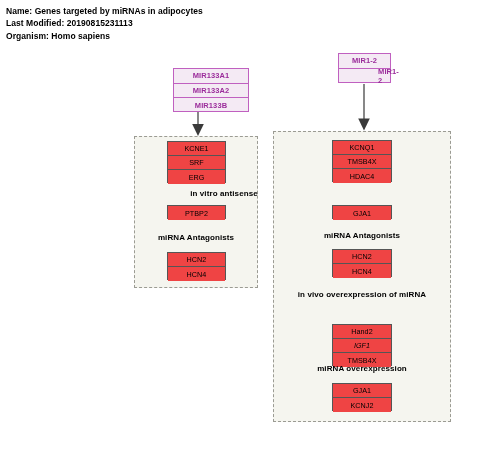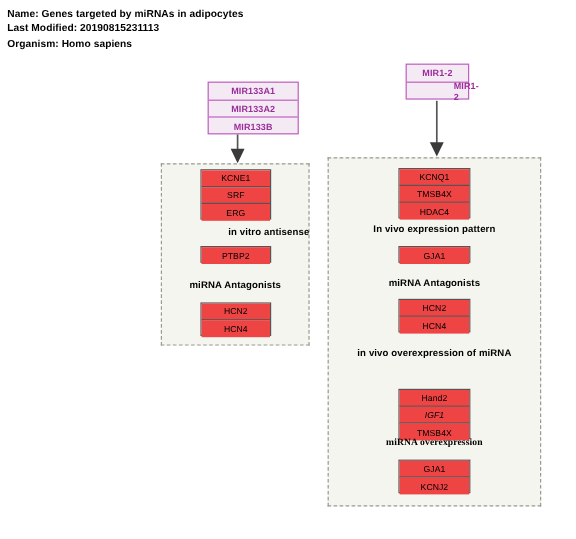--- a/index.html
+++ b/index.html
@@ -165,38 +165,37 @@
   </div>
 
   <div class="compartment" style="left:273px; top:131px; width:178px; height:291px;">
   </div>
 
   <div class="gene-group" style="left:332px; top:140px; width:60px; height:42px;">
     <div class="gene-node" style="height:14px;">KCNQ1</div>
     <div class="gene-node" style="height:14px;">TMSB4X</div>
     <div class="gene-node" style="height:14px;">HDAC4</div>
   </div>
-  <div class="caption" style="left:273px; top:186px; width:178px;">In vivo expression pattern</div>
 
   <div class="gene-group" style="left:332px; top:205px; width:60px; height:14px;">
     <div class="gene-node" style="height:14px;">GJA1</div>
   </div>
   <div class="caption" style="left:273px; top:231px; width:178px;">miRNA Antagonists</div>
 
   <div class="gene-group" style="left:332px; top:249px; width:60px; height:28px;">
     <div class="gene-node" style="height:14px;">HCN2</div>
     <div class="gene-node" style="height:14px;">HCN4</div>
   </div>
   <div class="caption" style="left:273px; top:290px; width:178px;">in vivo overexpression of miRNA</div>
 
   <div class="gene-group" style="left:332px; top:324px; width:60px; height:42px;">
     <div class="gene-node" style="height:14px;">Hand2</div>
     <div class="gene-node" style="height:14px;font-style:italic;">IGF1</div>
     <div class="gene-node" style="height:14px;">TMSB4X</div>
   </div>
-  <div class="caption" style="left:273px; top:364px; width:178px;font-family:Liberation Serif, serif;">miRNA overexpression</div>
+  <div class="caption" style="left:273px; top:364px; width:178px;">miRNA overexpression</div>
 
   <div class="gene-group" style="left:332px; top:383px; width:60px; height:28px;">
     <div class="gene-node" style="height:14px;">GJA1</div>
     <div class="gene-node" style="height:14px;">KCNJ2</div>
   </div>
 
 </div>
 
 </body></html>

